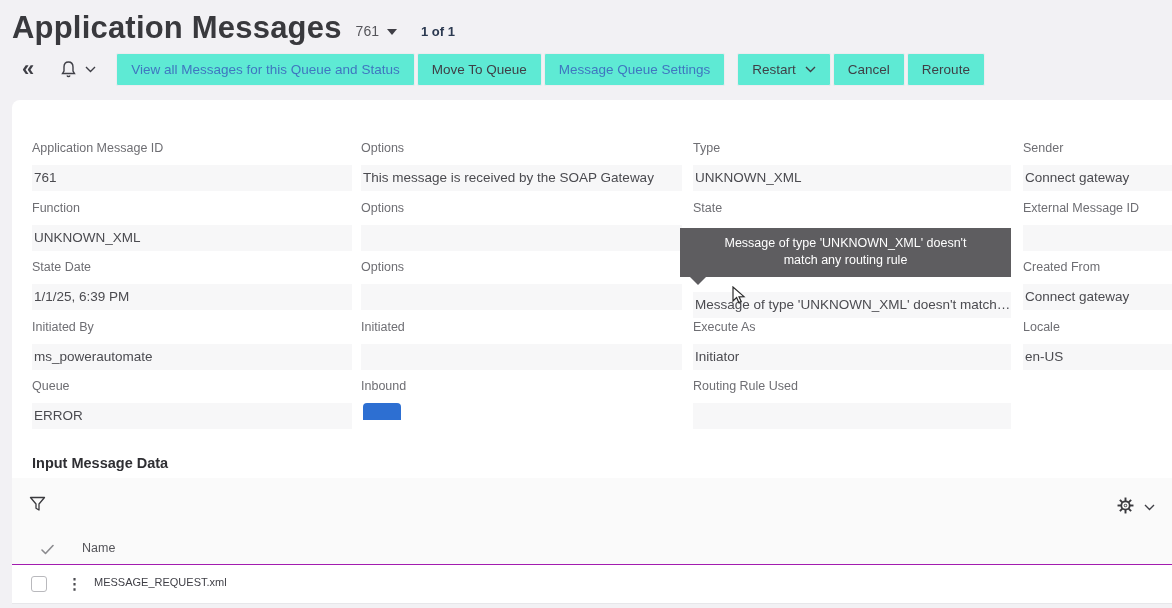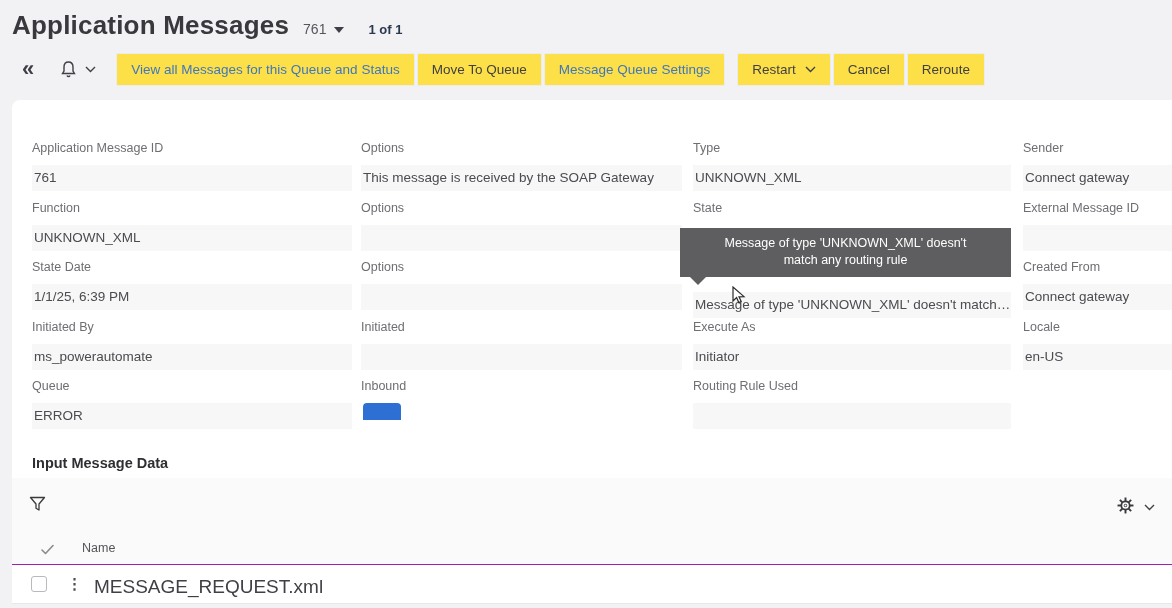--- a/index.html
+++ b/index.html
@@ -6,34 +6,34 @@
   html,body { width:1172px; height:608px; }
   body {
     font-family:"Liberation Sans", sans-serif;
     background:#f2f1f4;
     color:#4b4b50;
     overflow:hidden;
     position:relative;
   }
   
   .page-header { position:absolute; left:12px; top:10px; display:flex; align-items:center; }
-  .page-title { font-size:26px; font-weight:bold; color:#39393d; letter-spacing:.2px; }
+  .page-title { font-size:31px; font-weight:bold; color:#39393d; letter-spacing:.2px; }
   .record-id { font-size:14px; color:#55555a; margin-left:14px; margin-top:6px; }
   .caret-down { width:0; height:0; border-left:5px solid transparent; border-right:5px solid transparent;
     border-top:6px solid #3f3f46; margin-left:8px; margin-top:8px; cursor:pointer; }
   .pager { font-size:13px; font-weight:bold; color:#2b3950; margin-left:24px; margin-top:7px; }
   
   .toolbar { position:absolute; left:0; top:50px; width:100%; height:38px; display:flex; align-items:center; }
   .tb-icon { color:#3f3f46; cursor:pointer; display:inline-flex; align-items:center; }
   .dbl-chevron { font-size:22px; font-weight:bold; margin-left:22px; line-height:1; }
   .bell-wrap { margin-left:26px; display:flex; align-items:center; }
   .chev-svg { margin-left:8px; }
   .btn-row { display:flex; margin-left:20px; }
   .tb-btn {
-    background:#fde047; border:1px solid #ececef; border-radius:2px;
+    background:#5eead4; border:1px solid #ececef; border-radius:2px;
     padding:8px 14px; font-size:13.5px; color:#3f3f46; cursor:pointer;
     margin-right:2px; white-space:nowrap; display:flex; align-items:center;
     font-family:"Liberation Sans", sans-serif;
   }
   .tb-btn.link { color:#3f76c0; }
   .group-gap { width:10px; }
   
   .card { position:absolute; left:12px; right:0; background:#fff; }
   #detail-card { top:100px; height:435px; border-radius:8px 0 0 0; }
   #list-card { top:447px; height:133px; border-radius:8px 0 0 0; }
@@ -76,21 +76,21 @@
   .funnel { position:absolute; left:17px; top:18px; cursor:pointer; }
   .gear-wrap { position:absolute; right:17px; top:19px; display:flex; align-items:center; cursor:pointer; }
   .tbl-header { position:absolute; left:0; right:0; top:54px; height:33px; border-bottom:1px solid #a21caf; }
   .selall { position:absolute; left:29px; top:9px; }
   .col-name { position:absolute; left:70px; top:9px; font-size:12.5px; color:#55555a; }
   .tbl-row { position:absolute; left:0; right:0; top:87px; height:39px; background:#fff; border-bottom:1px solid #e7e7ea; }
   .row-check { position:absolute; left:19px; top:11px; width:16px; height:16px; background:#fff;
     border:1px solid #b9b9bd; border-radius:3px; cursor:pointer; }
   .kebab { position:absolute; left:55px; top:8px; width:14px; color:#4b4b50; font-size:15px;
     letter-spacing:0; cursor:pointer; line-height:22px; text-align:center; font-weight:bold; }
-  .row-name { position:absolute; left:82px; top:11px; font-size:19px; color:#3f3f46; }
+  .row-name { position:absolute; left:82px; top:11px; font-size:11px; color:#3f3f46; }
 </style>
 </head>
 <body>
 
 <div class="page-header">
   <span class="page-title">Application Messages</span>
   <span class="record-id">761</span>
   <span class="caret-down"></span>
   <span class="pager">1 of 1</span>
 </div>

